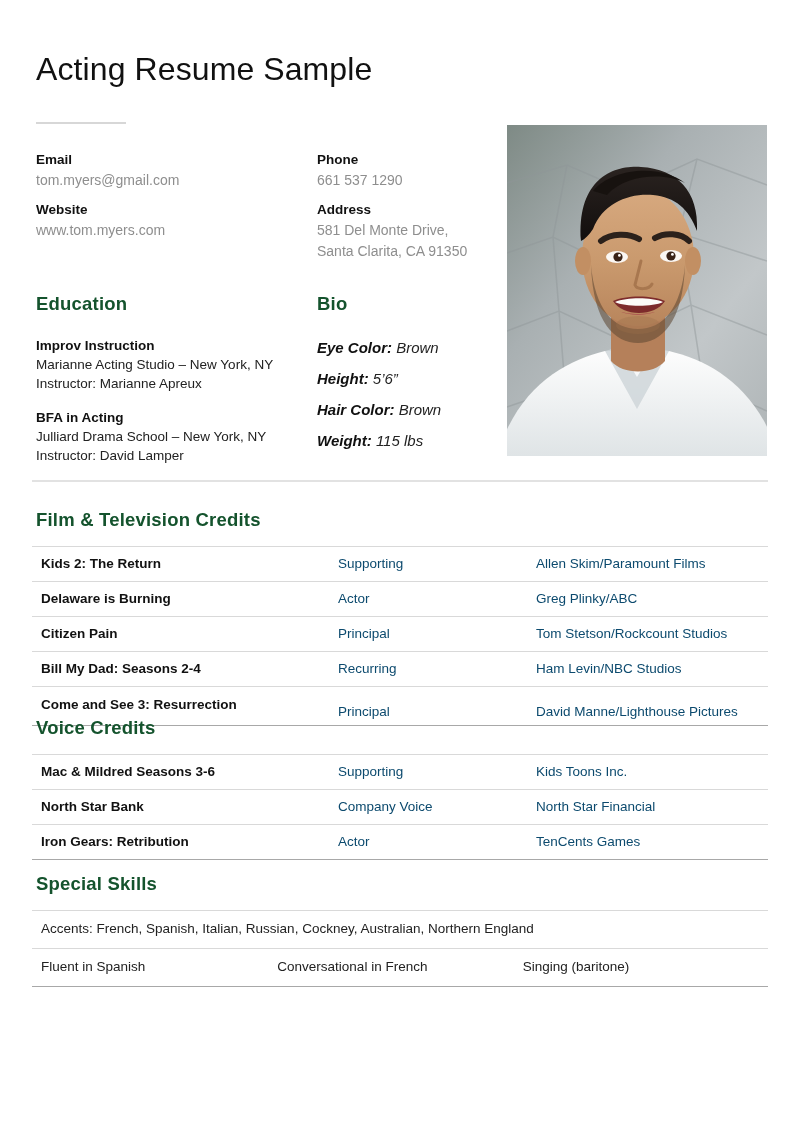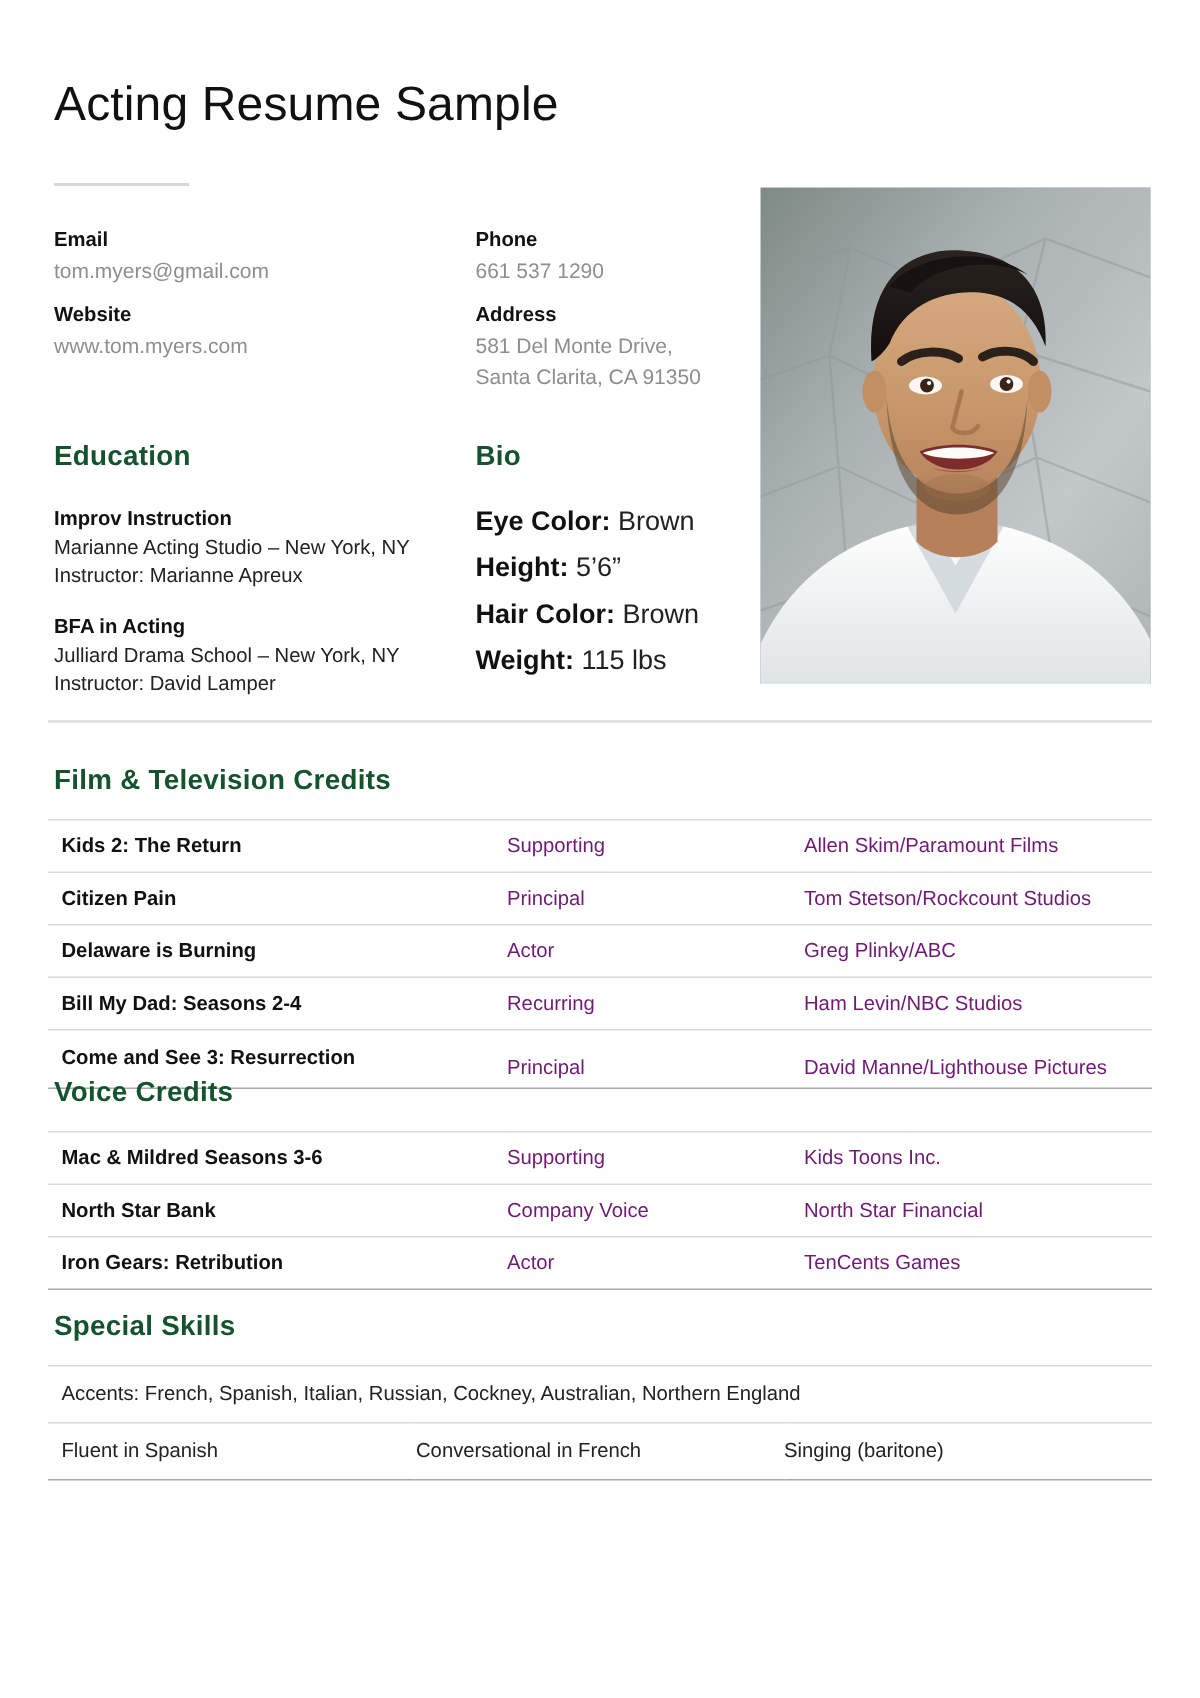--- a/index.html
+++ b/index.html
@@ -85,24 +85,25 @@
     line-height: 19px;
   }
   .sub-line {
     font-size: 13.5px;
     font-weight: 400;
     color: #222222;
     line-height: 19px;
   }
   .bio-list { margin-top: 22px; }
   .bio-row {
-    font-size: 18px;
+    font-size: 15px;
     color: #222222;
     line-height: 19px;
     margin-bottom: 12px;
+    font-style: italic;
   }
   .bio-row b { font-weight: bold; color: #111111; }
 
   
   .photo-frame {
     position: absolute;
     left: 507px;
     top: 125px;
     width: 260px;
     height: 331px;
@@ -130,21 +131,21 @@
     border-collapse: collapse;
     margin-top: 14px;
     table-layout: fixed;
   }
   table.credits tr { border-top: 1px solid #d9d9d9; }
   table.credits tr:last-child { border-bottom: 1px solid #a8a8a8; }
   table.credits td {
     padding: 8px 0 8px 0;
     vertical-align: middle;
     font-size: 13.5px;
-    color: #701a75;
+    color: #0c4a6e;
     line-height: 18px;
   }
   table.credits td.c1 {
     width: 297px;
     padding-left: 9px;
     font-weight: bold;
     color: #111111;
   }
   table.credits td.c2 { width: 198px; }
   table.credits td.c3 { width: 232px; }
@@ -318,28 +319,28 @@
   <div class="section" style="top: 508px;">
     <div class="section-head">Film &amp; Television Credits</div>
     <table class="credits">
       <tbody>
         <tr>
           <td class="c1">Kids 2: The Return</td>
           <td class="c2">Supporting</td>
           <td class="c3">Allen Skim/Paramount Films</td>
         </tr>
         <tr>
+          <td class="c1">Delaware is Burning</td>
+          <td class="c2">Actor</td>
+          <td class="c3">Greg Plinky/ABC</td>
+        </tr>
+        <tr>
           <td class="c1">Citizen Pain</td>
           <td class="c2">Principal</td>
           <td class="c3">Tom Stetson/Rockcount Studios</td>
-        </tr>
-        <tr>
-          <td class="c1">Delaware is Burning</td>
-          <td class="c2">Actor</td>
-          <td class="c3">Greg Plinky/ABC</td>
         </tr>
         <tr>
           <td class="c1">Bill My Dad: Seasons 2-4</td>
           <td class="c2">Recurring</td>
           <td class="c3">Ham Levin/NBC Studios</td>
         </tr>
         <tr class="tall">
           <td class="c1">Come and See 3: Resurrection</td>
           <td class="c2">Principal</td>
           <td class="c3">David Manne/Lighthouse Pictures</td>

